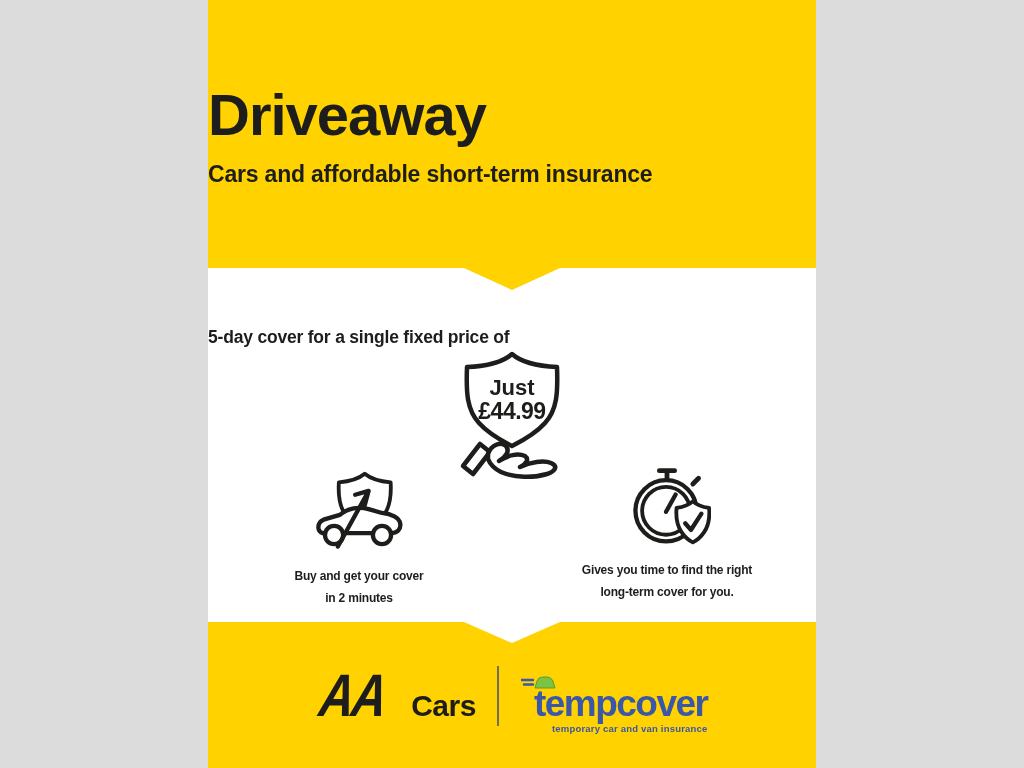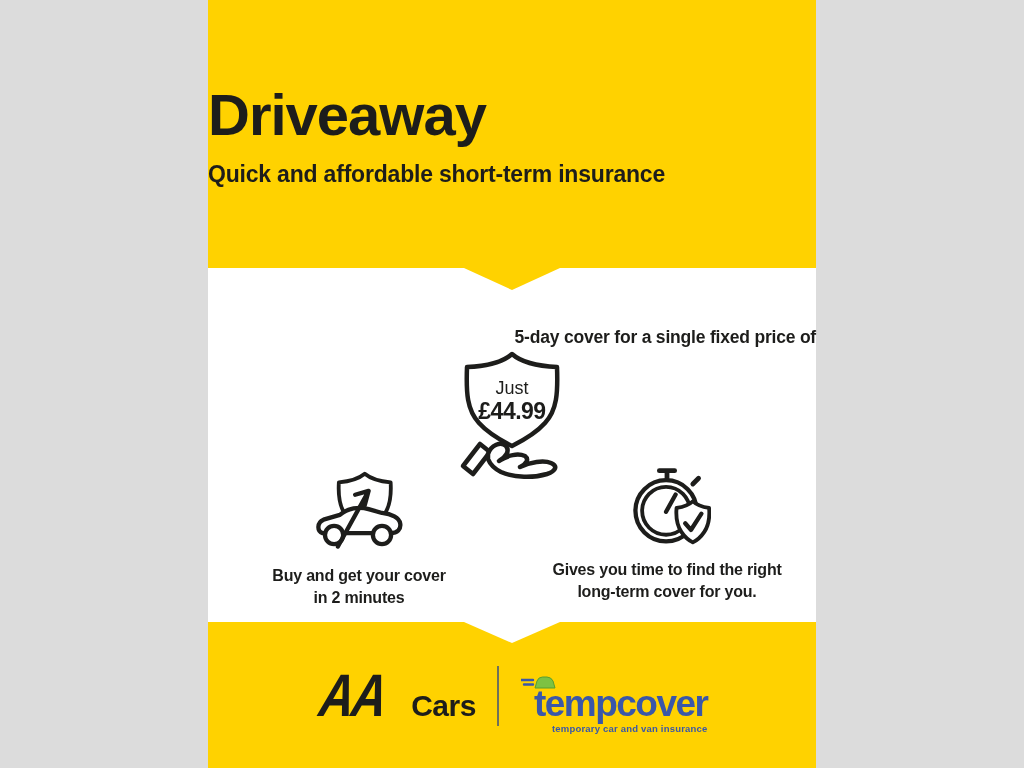--- a/index.html
+++ b/index.html
@@ -12,33 +12,33 @@
   .band{position:relative;width:608px;height:768px;margin:0 auto;background:#ffffff;}
 
   
   .hero{position:absolute;top:0;left:0;right:0;height:268px;background:#ffd200;text-align:left;}
   .hero-title{margin:86px 0 0;font-size:58px;line-height:1;font-weight:bold;letter-spacing:-1px;}
   .hero-sub{margin:17px 0 0;font-size:23px;font-weight:bold;letter-spacing:-0.2px;}
   .hero-notch{position:absolute;top:268px;left:50%;margin-left:-48px;width:0;height:0;
     border-left:48px solid transparent;border-right:48px solid transparent;border-top:22px solid #ffd200;}
 
   
-  .intro{position:absolute;top:327px;left:0;right:0;margin:0;text-align:right;
+  .intro{position:absolute;top:327px;left:0;right:0;margin:0;text-align:left;
     font-size:17.5px;font-weight:bold;letter-spacing:-0.2px;}
   .badge{position:absolute;top:350px;left:50%;width:116px;margin-left:-58px;}
   .badge svg{display:block;}
   .badge-text{position:absolute;top:27px;left:0;right:0;text-align:center;}
-  .badge-just{display:block;font-size:18px;font-weight:normal;line-height:22px;}
+  .badge-just{display:block;font-size:22px;font-weight:bold;line-height:22px;}
   .badge-price{display:block;font-size:23px;font-weight:bold;line-height:25px;letter-spacing:-0.5px;}
 
   .feature{position:absolute;text-align:center;}
   .feature-left{left:16px;width:270px;top:468px;}
   .feature-right{left:324px;width:270px;top:464px;}
   .feature svg{display:block;margin:0 auto;}
-  .feature p{margin:9px 0 0;font-size:16px;font-weight:bold;line-height:22px;letter-spacing:-0.2px;}
+  .feature p{margin:9px 0 0;font-size:12px;font-weight:bold;line-height:22px;letter-spacing:-0.2px;}
 
   
   .footer{position:absolute;left:0;right:0;bottom:0;height:146px;background:#ffd200;}
   .footer-notch{position:absolute;top:0;left:50%;margin-left:-48px;width:0;height:0;
     border-left:48px solid transparent;border-right:48px solid transparent;border-top:21px solid #ffffff;}
   .logos{position:absolute;top:44px;left:0;right:0;display:flex;justify-content:center;align-items:baseline;}
   .aa{display:inline-block;font-size:60px;font-weight:bold;font-style:italic;line-height:1;
     letter-spacing:-3px;transform:skewX(-8deg) scaleX(.8);transform-origin:bottom left;}
   .cars{font-size:30px;font-weight:bold;line-height:1;margin-left:14px;letter-spacing:-0.5px;}
   .divider{width:2px;height:60px;background:#70705a;margin:0 21px;align-self:center;}
@@ -48,21 +48,21 @@
   .tc-tagline{position:absolute;right:0;top:100%;margin-top:2px;font-size:9.5px;font-weight:bold;
     color:#3a57a8;white-space:nowrap;letter-spacing:0.2px;padding-left:32px;}
 </style>
 </head>
 <body>
 
 <div class="band">
 
   <header class="hero">
     <h1 class="hero-title">Driveaway</h1>
-    <p class="hero-sub">Quick and affordable short-term insurance</p>
+    <p class="hero-sub">Cars and affordable short-term insurance</p>
   </header>
   <div class="hero-notch"></div>
 
   <p class="intro">5-day cover for a single fixed price of</p>
 
   <div class="badge">
     <svg width="116" height="130" viewBox="0 0 116 130">
       <path d="M58 4 C49 12 35 16 13 17 C12 43 13 60 25 73 C34 83 46 90 58 96 C70 90 82 83 91 73 C103 60 104 43 103 17 C81 16 67 12 58 4 Z" fill="none" stroke="#1d1d1b" stroke-width="4.5" stroke-linejoin="round"></path>
       <path d="M9 116 L26 94 L36 102 L19 124 Z" fill="#ffffff" stroke="#1d1d1b" stroke-width="4.5" stroke-linejoin="round"></path>
       <path d="M34 104 C37 95 47 91 52 96 C56 101 52 107 45 111 C54 105 64 103 71 106 C75 109 73 114 66 117 C76 112 90 110 97 113 C104 116 102 121 93 124 C80 128 60 128 47 122 C41 119 36 114 34 109 Z" fill="#ffffff" stroke="#1d1d1b" stroke-width="4.5" stroke-linejoin="round"></path>

